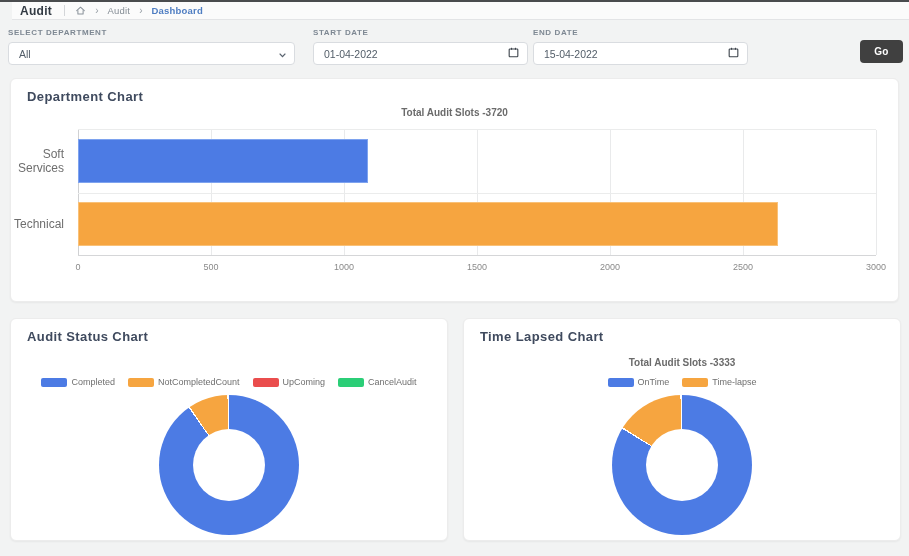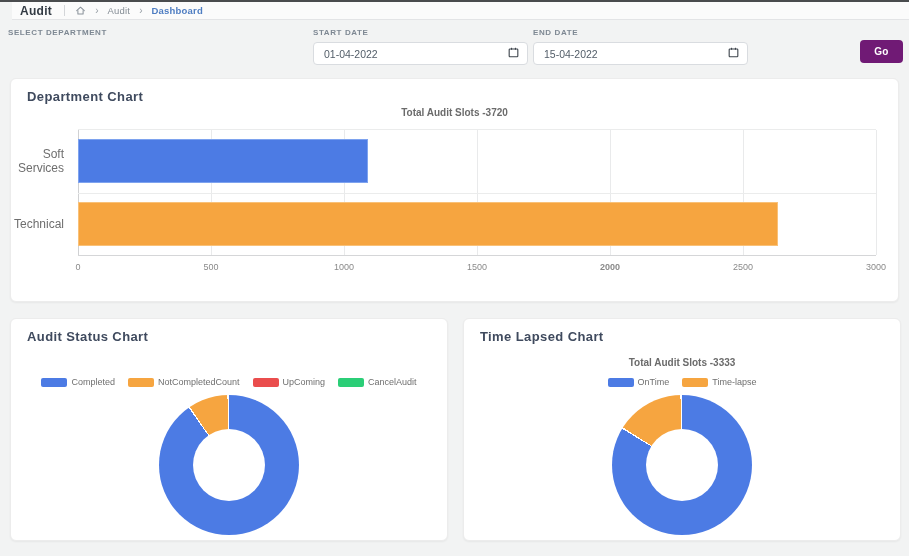--- a/index.html
+++ b/index.html
@@ -26,21 +26,21 @@
   .filters { position:absolute; left:0; top:21px; width:100%; height:52px; }
   .fgroup { position:absolute; top:7px; }
   .flabel { font-size:8px; font-weight:bold; color:#7e8893; letter-spacing:.6px; text-transform:uppercase; }
   .fbox {
     margin-top:5px; height:23px; background:#fff; border:1px solid #d9dce0; border-radius:4px;
     display:flex; align-items:center; justify-content:space-between; padding:0 8px 0 10px;
     font-size:10.5px; color:#525d68; cursor:pointer;
   }
   .go-btn {
     position:absolute; left:860px; top:19px; width:43px; height:23px;
-    background:#701a75; color:#fff; font-size:10px; font-weight:bold;
+    background:#404040; color:#fff; font-size:10px; font-weight:bold;
     border:none; border-radius:4px; cursor:pointer; letter-spacing:.3px;
     font-family:"Liberation Sans", sans-serif;
   }
   
   .panel {
     position:absolute; background:#fff; border:1px solid #ececec; border-radius:6px;
     box-shadow:0 1px 2px rgba(0,0,0,.05);
   }
   .panel-title { position:absolute; left:16px; top:10px; font-size:13px; font-weight:bold; color:#3f4a5e; letter-spacing:.4px; }
   .chart-title { position:absolute; left:0; width:100%; text-align:center; font-size:10px; font-weight:bold; color:#6b6b6b; }
@@ -86,20 +86,28 @@
       <span class="sep">›</span>
       <span class="crumb-link">Audit</span>
       <span class="sep">›</span>
       <span class="crumb-link active">Dashboard</span>
     </div>
   </div>
 
   <div class="filters">
     <div class="fgroup" style="left:8px; width:287px;">
       <div class="flabel">SELECT DEPARTMENT</div>
+      <div class="fbox">
+        <span>All</span>
+        <span>
+          <svg width="7" height="5" viewBox="0 0 8 6">
+              <path d="M1 1.2 4 4.4 7 1.2" fill="none" stroke="#5a6470" stroke-width="1.4" stroke-linecap="round"></path>
+            </svg>
+        </span>
+      </div>
     </div>
     <div class="fgroup" style="left:313px; width:215px;">
       <div class="flabel">START DATE</div>
       <div class="fbox">
         <span>01-04-2022</span>
         <span>
           <svg width="11" height="11" viewBox="0 0 14 14">
               <rect x="1.5" y="2.5" width="11" height="10" rx="1" fill="none" stroke="#3c434b" stroke-width="1.4"></rect>
               <line x1="4.5" y1="1" x2="4.5" y2="3.5" stroke="#3c434b" stroke-width="1.4"></line>
               <line x1="9.5" y1="1" x2="9.5" y2="3.5" stroke="#3c434b" stroke-width="1.4"></line>
@@ -144,21 +152,21 @@
         </div>
         <div class="bar-row" style="top: 50%;">
           <div class="bar" style="width: 87.6667%; background: rgb(246, 165, 64); border-color: rgb(249, 193, 120);"></div>
         </div>
       </div>
     <div class="xticks" id="bar-xticks">
         <span class="xtick" style="left: 0%;">0</span>
         <span class="xtick" style="left: 16.6667%;">500</span>
         <span class="xtick" style="left: 33.3333%;">1000</span>
         <span class="xtick" style="left: 50%;">1500</span>
-        <span class="xtick" style="left: 66.6667%; font-weight: bold;">2000</span>
+        <span class="xtick" style="left: 66.6667%;">2000</span>
         <span class="xtick" style="left: 83.3333%;">2500</span>
         <span class="xtick" style="left: 100%;">3000</span>
       </div>
   </div>
 
   <div class="panel" id="panel-status">
     <div class="panel-title">Audit Status Chart</div>
     <div class="legend" id="legend-status">
         <div class="legend-item">
           <span class="legend-swatch" style="background: rgb(76, 123, 228);"></span>

